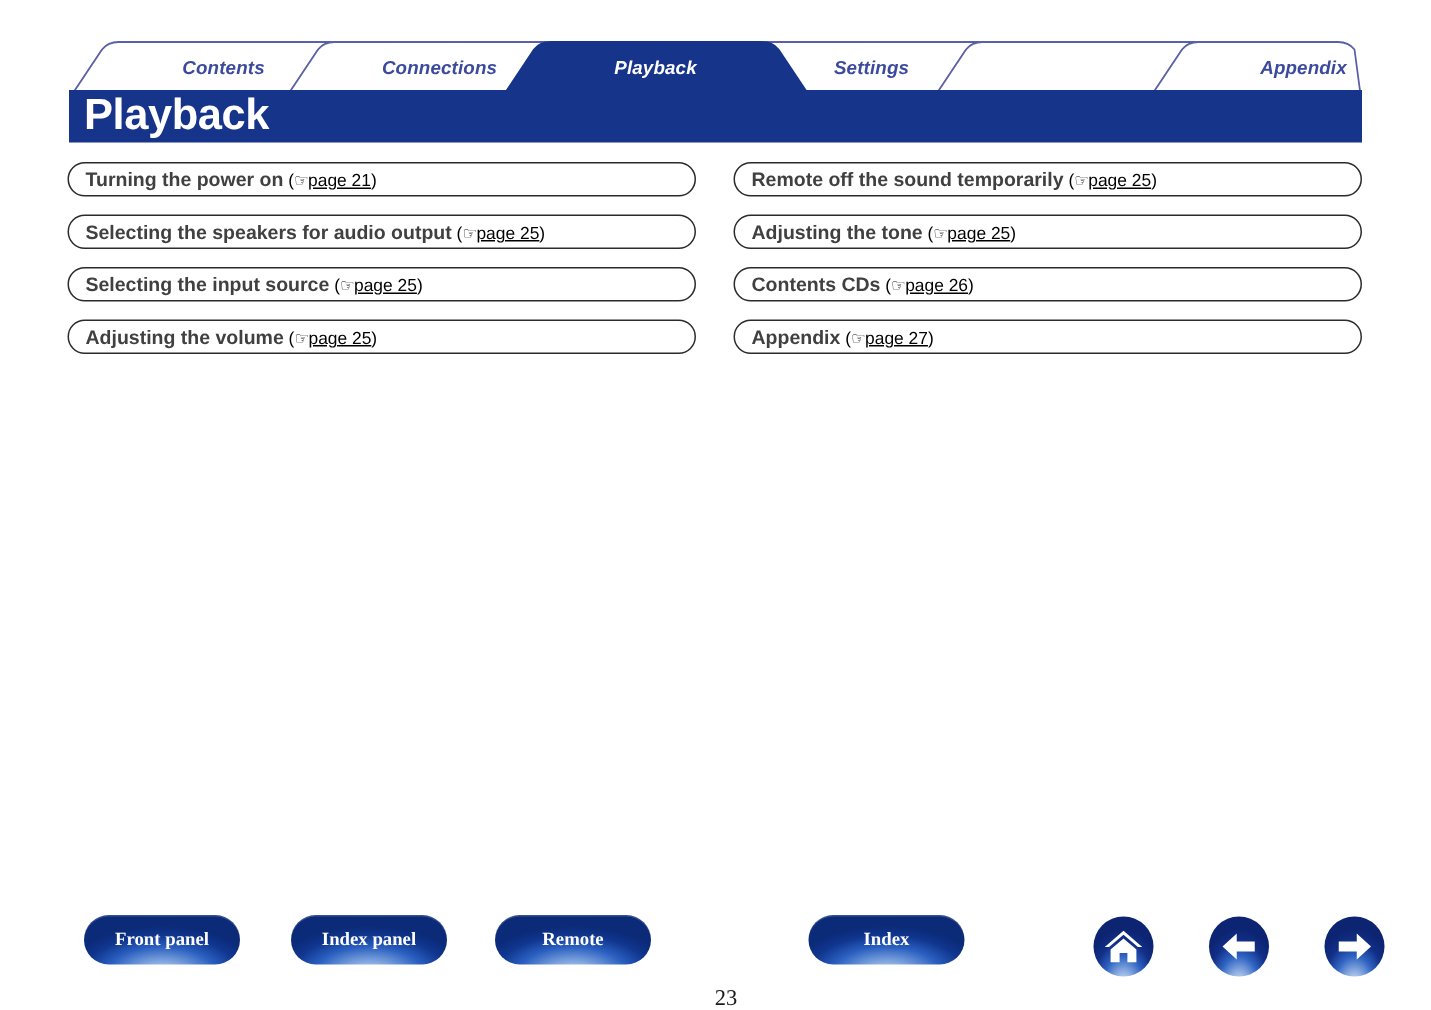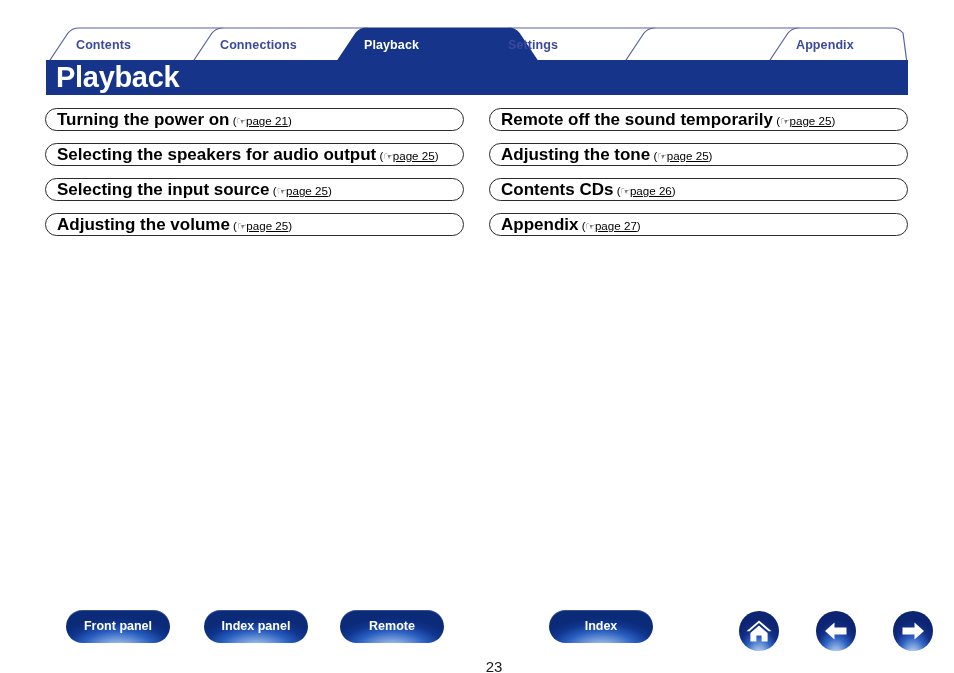--- a/index.html
+++ b/index.html
@@ -24,25 +24,27 @@
     top: 27px;
     width: 862px;
     height: 36px;
   }
   #tabbar svg { display: block; }
   .tab-label {
     position: absolute;
     top: 0;
     height: 36px;
     line-height: 36px;
+    text-align: center;
     font-size: 12.5px;
     font-weight: bold;
     color: #3b4a9c;
     letter-spacing: 0.1px;
     white-space: nowrap;
+    font-style: italic;
   }
   .tab-label.active { color: #ffffff; }
 
   
   #banner {
     position: absolute;
     left: 46px;
     top: 60px;
     width: 862px;
     height: 35px;
@@ -84,44 +86,45 @@
     cursor: pointer;
   }
   .linkbox .lb-inner {
     display: block;
     line-height: 21px;
     font-size: 12.3px;
     color: #000000;
   }
   .lb-title {
     font-weight: bold;
-    font-size: 17px;
-    color: #000000;
+    font-size: 13px;
+    color: #404040;
   }
   .lb-ref {
     font-weight: normal;
     font-size: 11.6px;
     color: #000000;
   }
   .lb-hand {
     font-family: "DejaVu Sans", sans-serif;
     font-size: 11px;
     letter-spacing: -0.5px;
   }
   .lb-page {
     text-decoration: underline;
   }
 
   
   #bottombar {
     position: absolute;
-    left: 18px;
+    left: 8px;
     top: 606px;
     width: 896px;
     height: 46px;
+    font-family: Liberation Serif, serif;
   }
   .pill {
     position: absolute;
     top: 4px;
     height: 33px;
     border-radius: 17px;
     background:
       radial-gradient(ellipse 62% 96% at 50% 118%, #cfdcf2 0%, #7fa5de 26%, #2a5fc0 56%, #10368f 80%, #0b2a78 100%);
     box-shadow: inset 0 1px 0 rgba(255,255,255,0.18);
     color: #ffffff;

